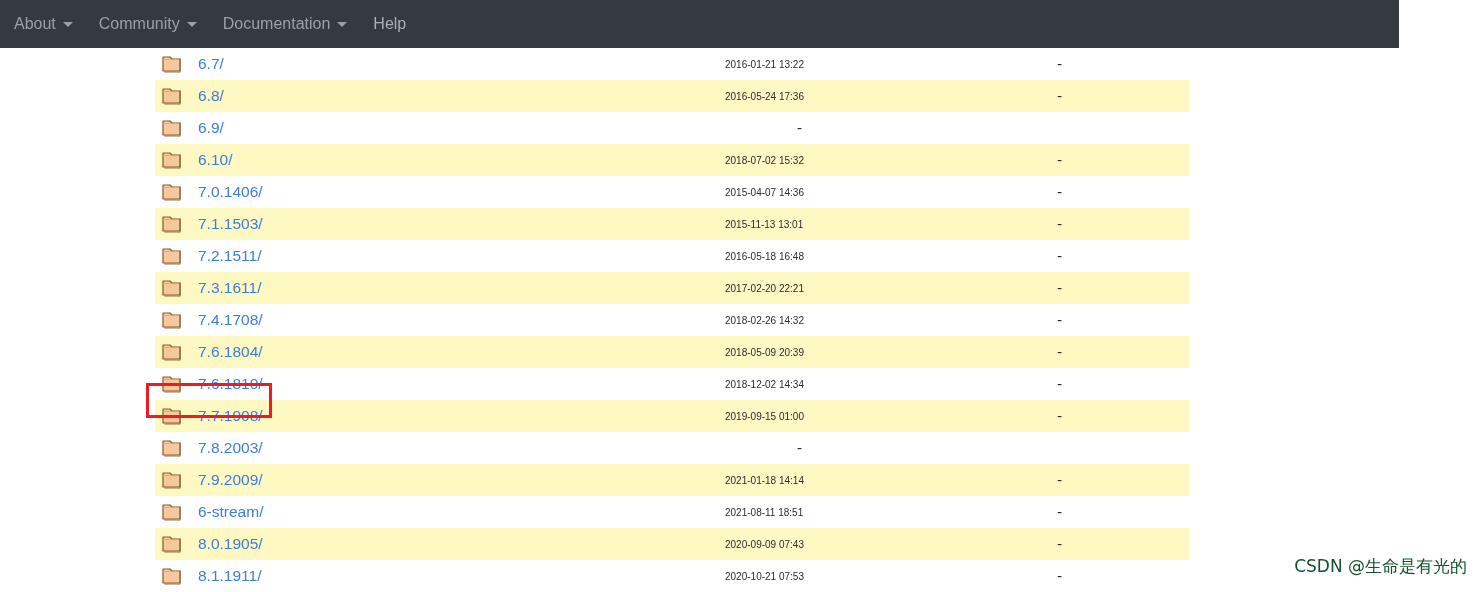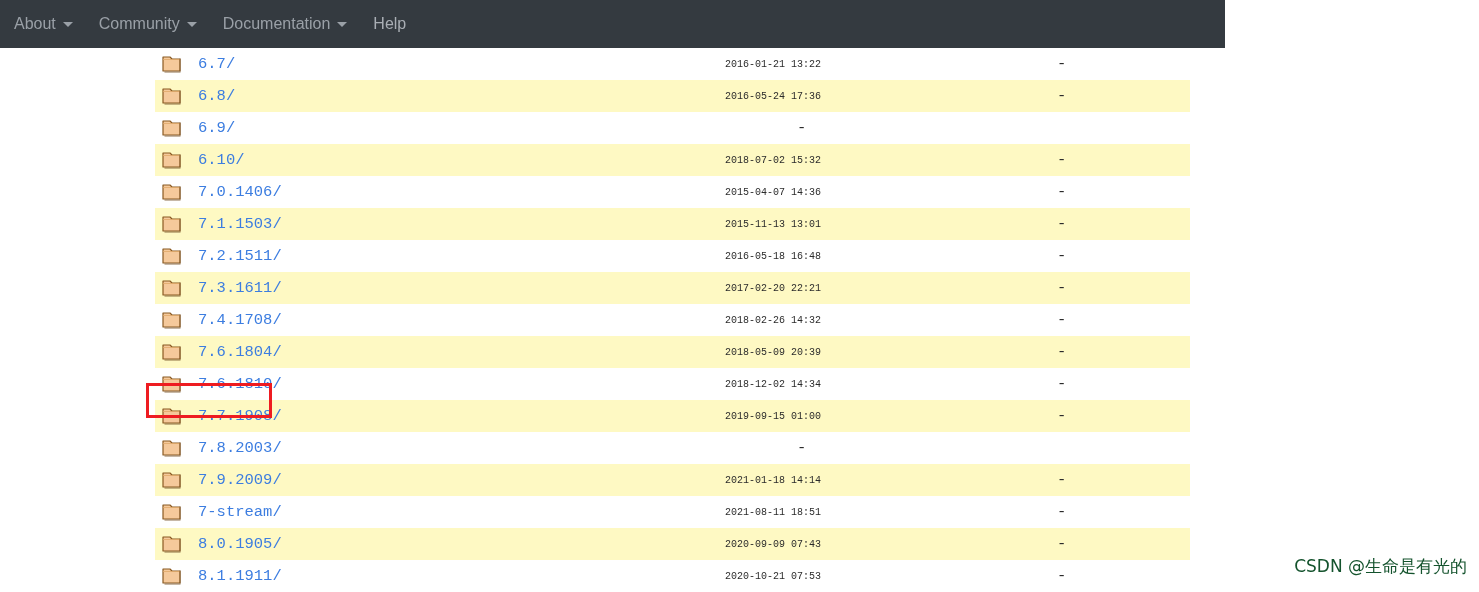--- a/index.html
+++ b/index.html
@@ -13,21 +13,21 @@
     background: #ffffff;
     font-family: "Liberation Sans", sans-serif;
     position: relative;
   }
 
   
   .navbar {
     position: absolute;
     top: 0;
     left: 0;
-    width: 1225px;
+    width: 1399px;
     height: 48px;
     background: #343a40;
     display: flex;
     align-items: center;
     padding-left: 14px;
     box-sizing: border-box;
     z-index: 30;
   }
   .nav-item {
     display: flex;
@@ -51,21 +51,20 @@
   }
 
   
   .listing-viewport {
     position: absolute;
     top: 0;
     left: 0;
     width: 1190px;
     height: 592px;
     overflow: hidden;
-    font-family: Liberation Mono, monospace;
   }
   .listing {
     position: absolute;
     left: 155px;
     top: 16px;          
     width: 1109px;
   }
   .row {
     position: relative;
     height: 32px;
@@ -337,21 +336,21 @@
         <div class="cell-size">-</div>
       </div>
       <div class="row">
         <div class="cell-name">
           <svg class="folder-icon" viewBox="0 0 20 22" xmlns="http://www.w3.org/2000/svg">
       <path d="M1 4 h7 l2 2 h8 v12 h-17 z" fill="#f5c99b" stroke="#8a5a22" stroke-width="1.2" stroke-linejoin="round"></path>
       <path d="M1 6.5 h16.5" stroke="#e0a868" stroke-width="0.8" fill="none"></path>
       <path d="M2.5 18.5 h16 v1.2 h-16 z" fill="#6b451a" opacity="0.55"></path>
       <path d="M17.6 5.2 v13.4 h1.1 v-13.4 z" fill="#6b451a" opacity="0.45"></path>
     </svg>
-          <a class="name-link">7-stream/</a>
+          <a class="name-link">6-stream/</a>
         </div>
         <div class="cell-date">2021-08-11 18:51</div>
         <div class="cell-size">-</div>
       </div>
       <div class="row alt">
         <div class="cell-name">
           <svg class="folder-icon" viewBox="0 0 20 22" xmlns="http://www.w3.org/2000/svg">
       <path d="M1 4 h7 l2 2 h8 v12 h-17 z" fill="#f5c99b" stroke="#8a5a22" stroke-width="1.2" stroke-linejoin="round"></path>
       <path d="M1 6.5 h16.5" stroke="#e0a868" stroke-width="0.8" fill="none"></path>
       <path d="M2.5 18.5 h16 v1.2 h-16 z" fill="#6b451a" opacity="0.55"></path>

